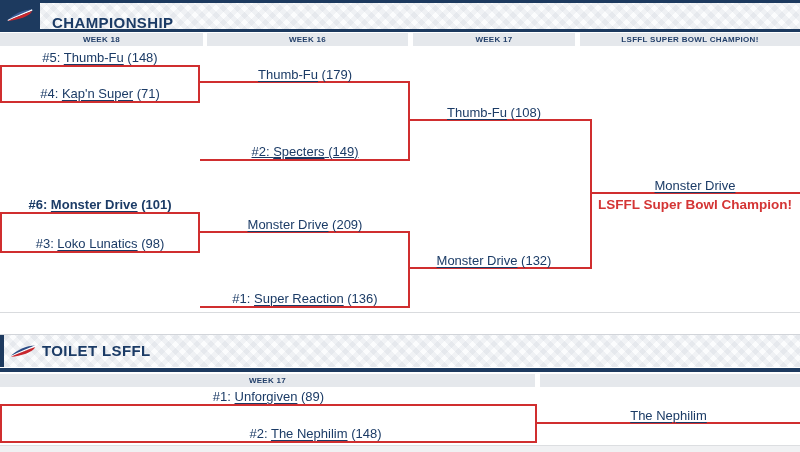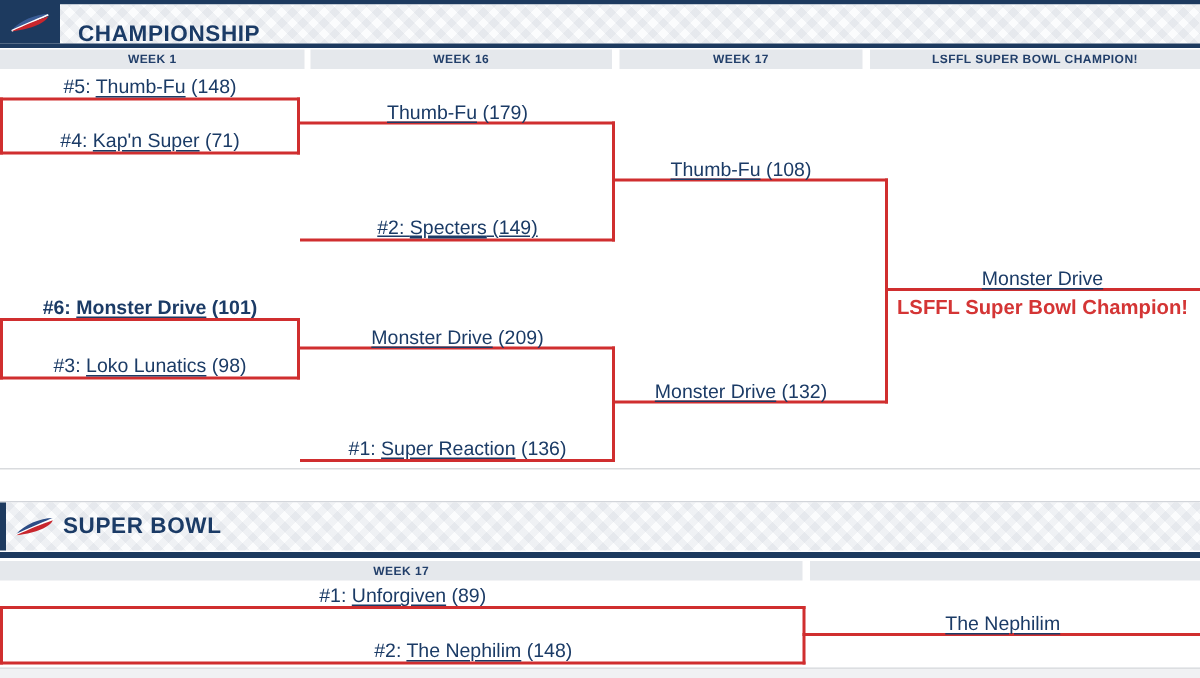--- a/index.html
+++ b/index.html
@@ -65,21 +65,21 @@
         <path d="M1 15 C 8 7, 22 1, 33 1 C 26 6, 12 11, 1 15 Z" fill="#3a5c96"></path>
         <path d="M1 15.6 C 12 10.6, 24 5.6, 33 1.6" stroke="#ffffff" stroke-width="1.6" fill="none"></path>
         <path d="M1 16 C 12 11, 24 6, 33 3 C 30 10, 14 15, 1 16 Z" fill="#c8262d"></path>
       </svg>
     </div>
 
     <div class="abs section-title" style="left:52px;top:10px;">CHAMPIONSHIP</div>
 
     <div class="abs navyfill" style="left:0;top:29px;width:800px;height:3px;"></div>
 
-    <div class="colcell" style="left:0;top:33px;width:203px;">WEEK 1</div>
+    <div class="colcell" style="left:0;top:33px;width:203px;">WEEK 18</div>
     <div class="colcell" style="left:207px;top:33px;width:201px;">WEEK 16</div>
     <div class="colcell" style="left:413px;top:33px;width:162px;">WEEK 17</div>
     <div class="colcell" style="left:580px;top:33px;width:220px;">LSFFL SUPER BOWL CHAMPION!</div>
 
     <div class="hl" style="left:0;top:65px;width:200px;"></div>
     <div class="hl" style="left:0;top:101px;width:200px;"></div>
     <div class="vl" style="left:0;top:65px;height:38px;"></div>
     <div class="vl" style="left:198px;top:65px;height:38px;"></div>
     <div class="hl" style="left:198px;top:81px;width:212px;"></div>
     <div class="hl" style="left:200px;top:159px;width:210px;"></div>
@@ -145,21 +145,21 @@
     <div class="abs band" style="left:4px;top:335px;width:796px;height:32px;"></div>
 
     <div class="abs navyfill" style="left:0;top:335px;width:4px;height:32px;"></div>
 
     <svg class="logo-svg abs" width="26" height="15" viewBox="0 0 34 18" style="left:10px;top:344px;">
       <path d="M1 15 C 8 7, 22 1, 33 1 C 26 6, 12 11, 1 15 Z" fill="#2d4d86"></path>
       <path d="M1 15.6 C 12 10.6, 24 5.6, 33 1.6" stroke="#ffffff" stroke-width="1.6" fill="none"></path>
       <path d="M1 16 C 12 11, 24 6, 33 3 C 30 10, 14 15, 1 16 Z" fill="#c8262d"></path>
     </svg>
 
-    <div class="abs section-title" style="left:42px;top:338px;">SUPER BOWL</div>
+    <div class="abs section-title" style="left:42px;top:338px;">TOILET LSFFL</div>
 
     <div class="abs navyfill" style="left:0;top:368px;width:800px;height:4px;"></div>
 
     <div class="colcell" style="left:0;top:374px;width:535px;">WEEK 17</div>
     <div class="colcell" style="left:540px;top:374px;width:260px;"></div>
 
     <div class="hl" style="left:0;top:404px;width:537px;"></div>
     <div class="hl" style="left:0;top:441px;width:537px;"></div>
     <div class="vl" style="left:0;top:404px;height:39px;"></div>
     <div class="vl" style="left:535px;top:404px;height:39px;"></div>

